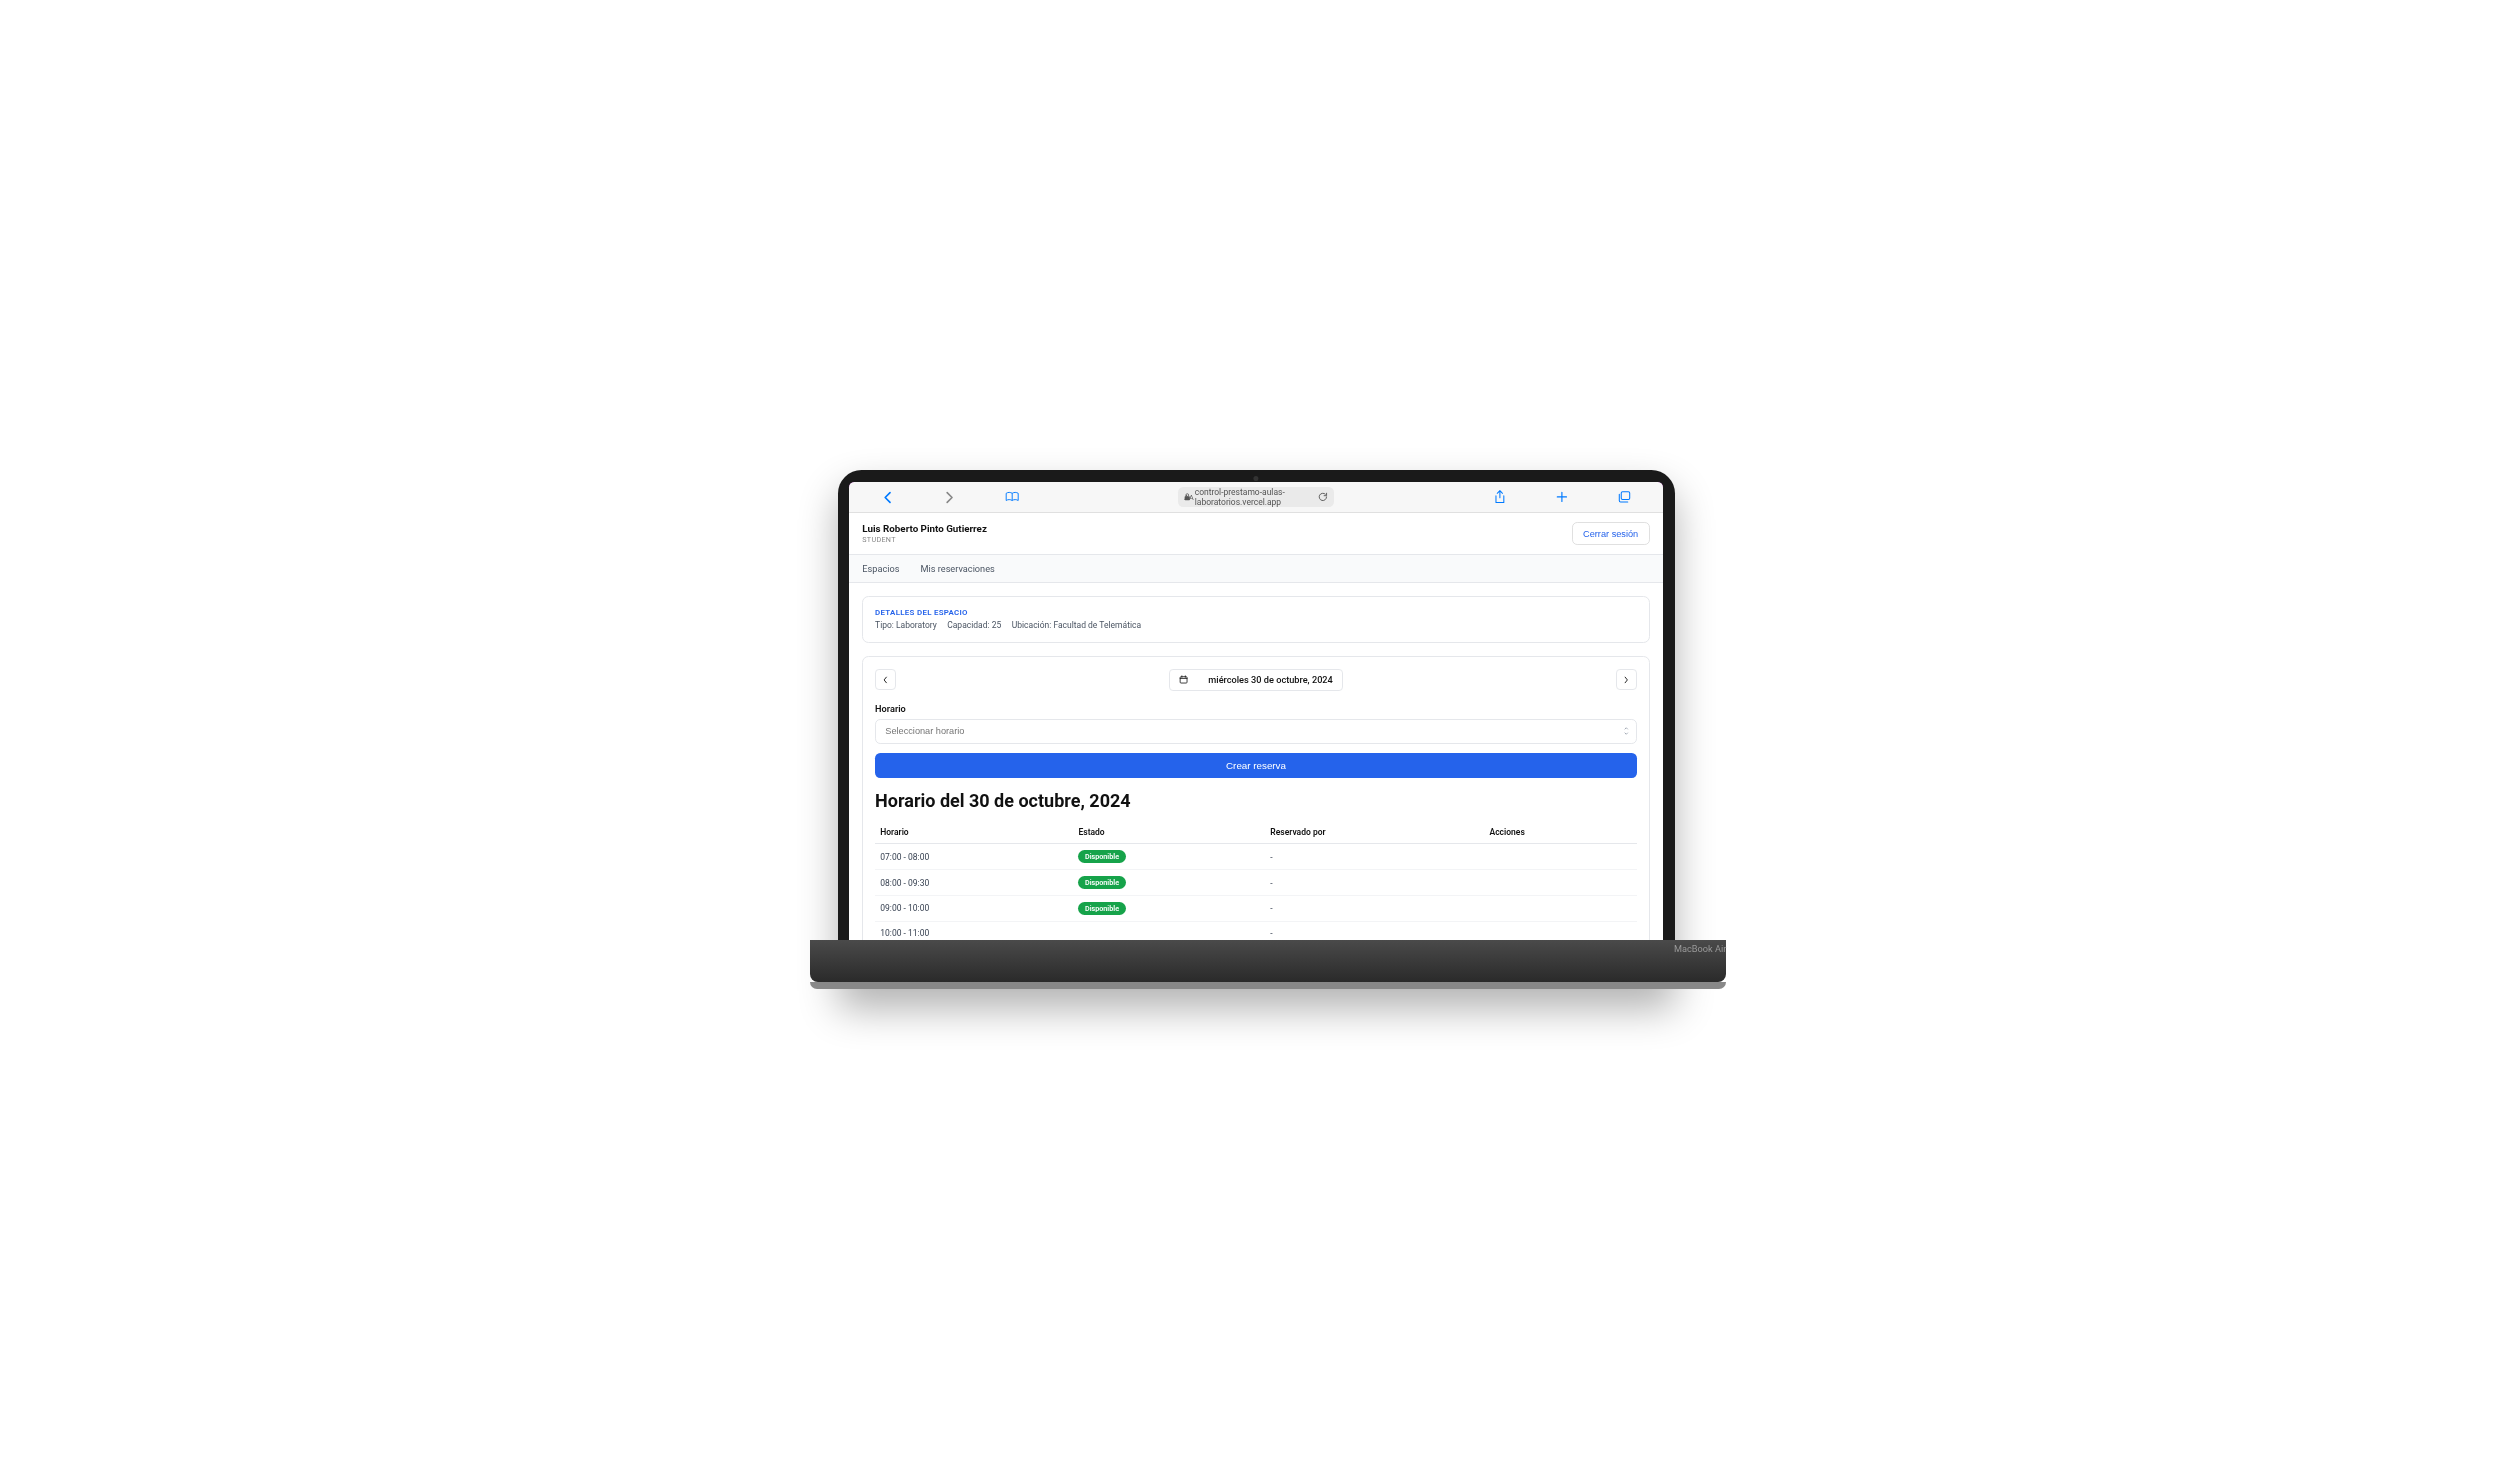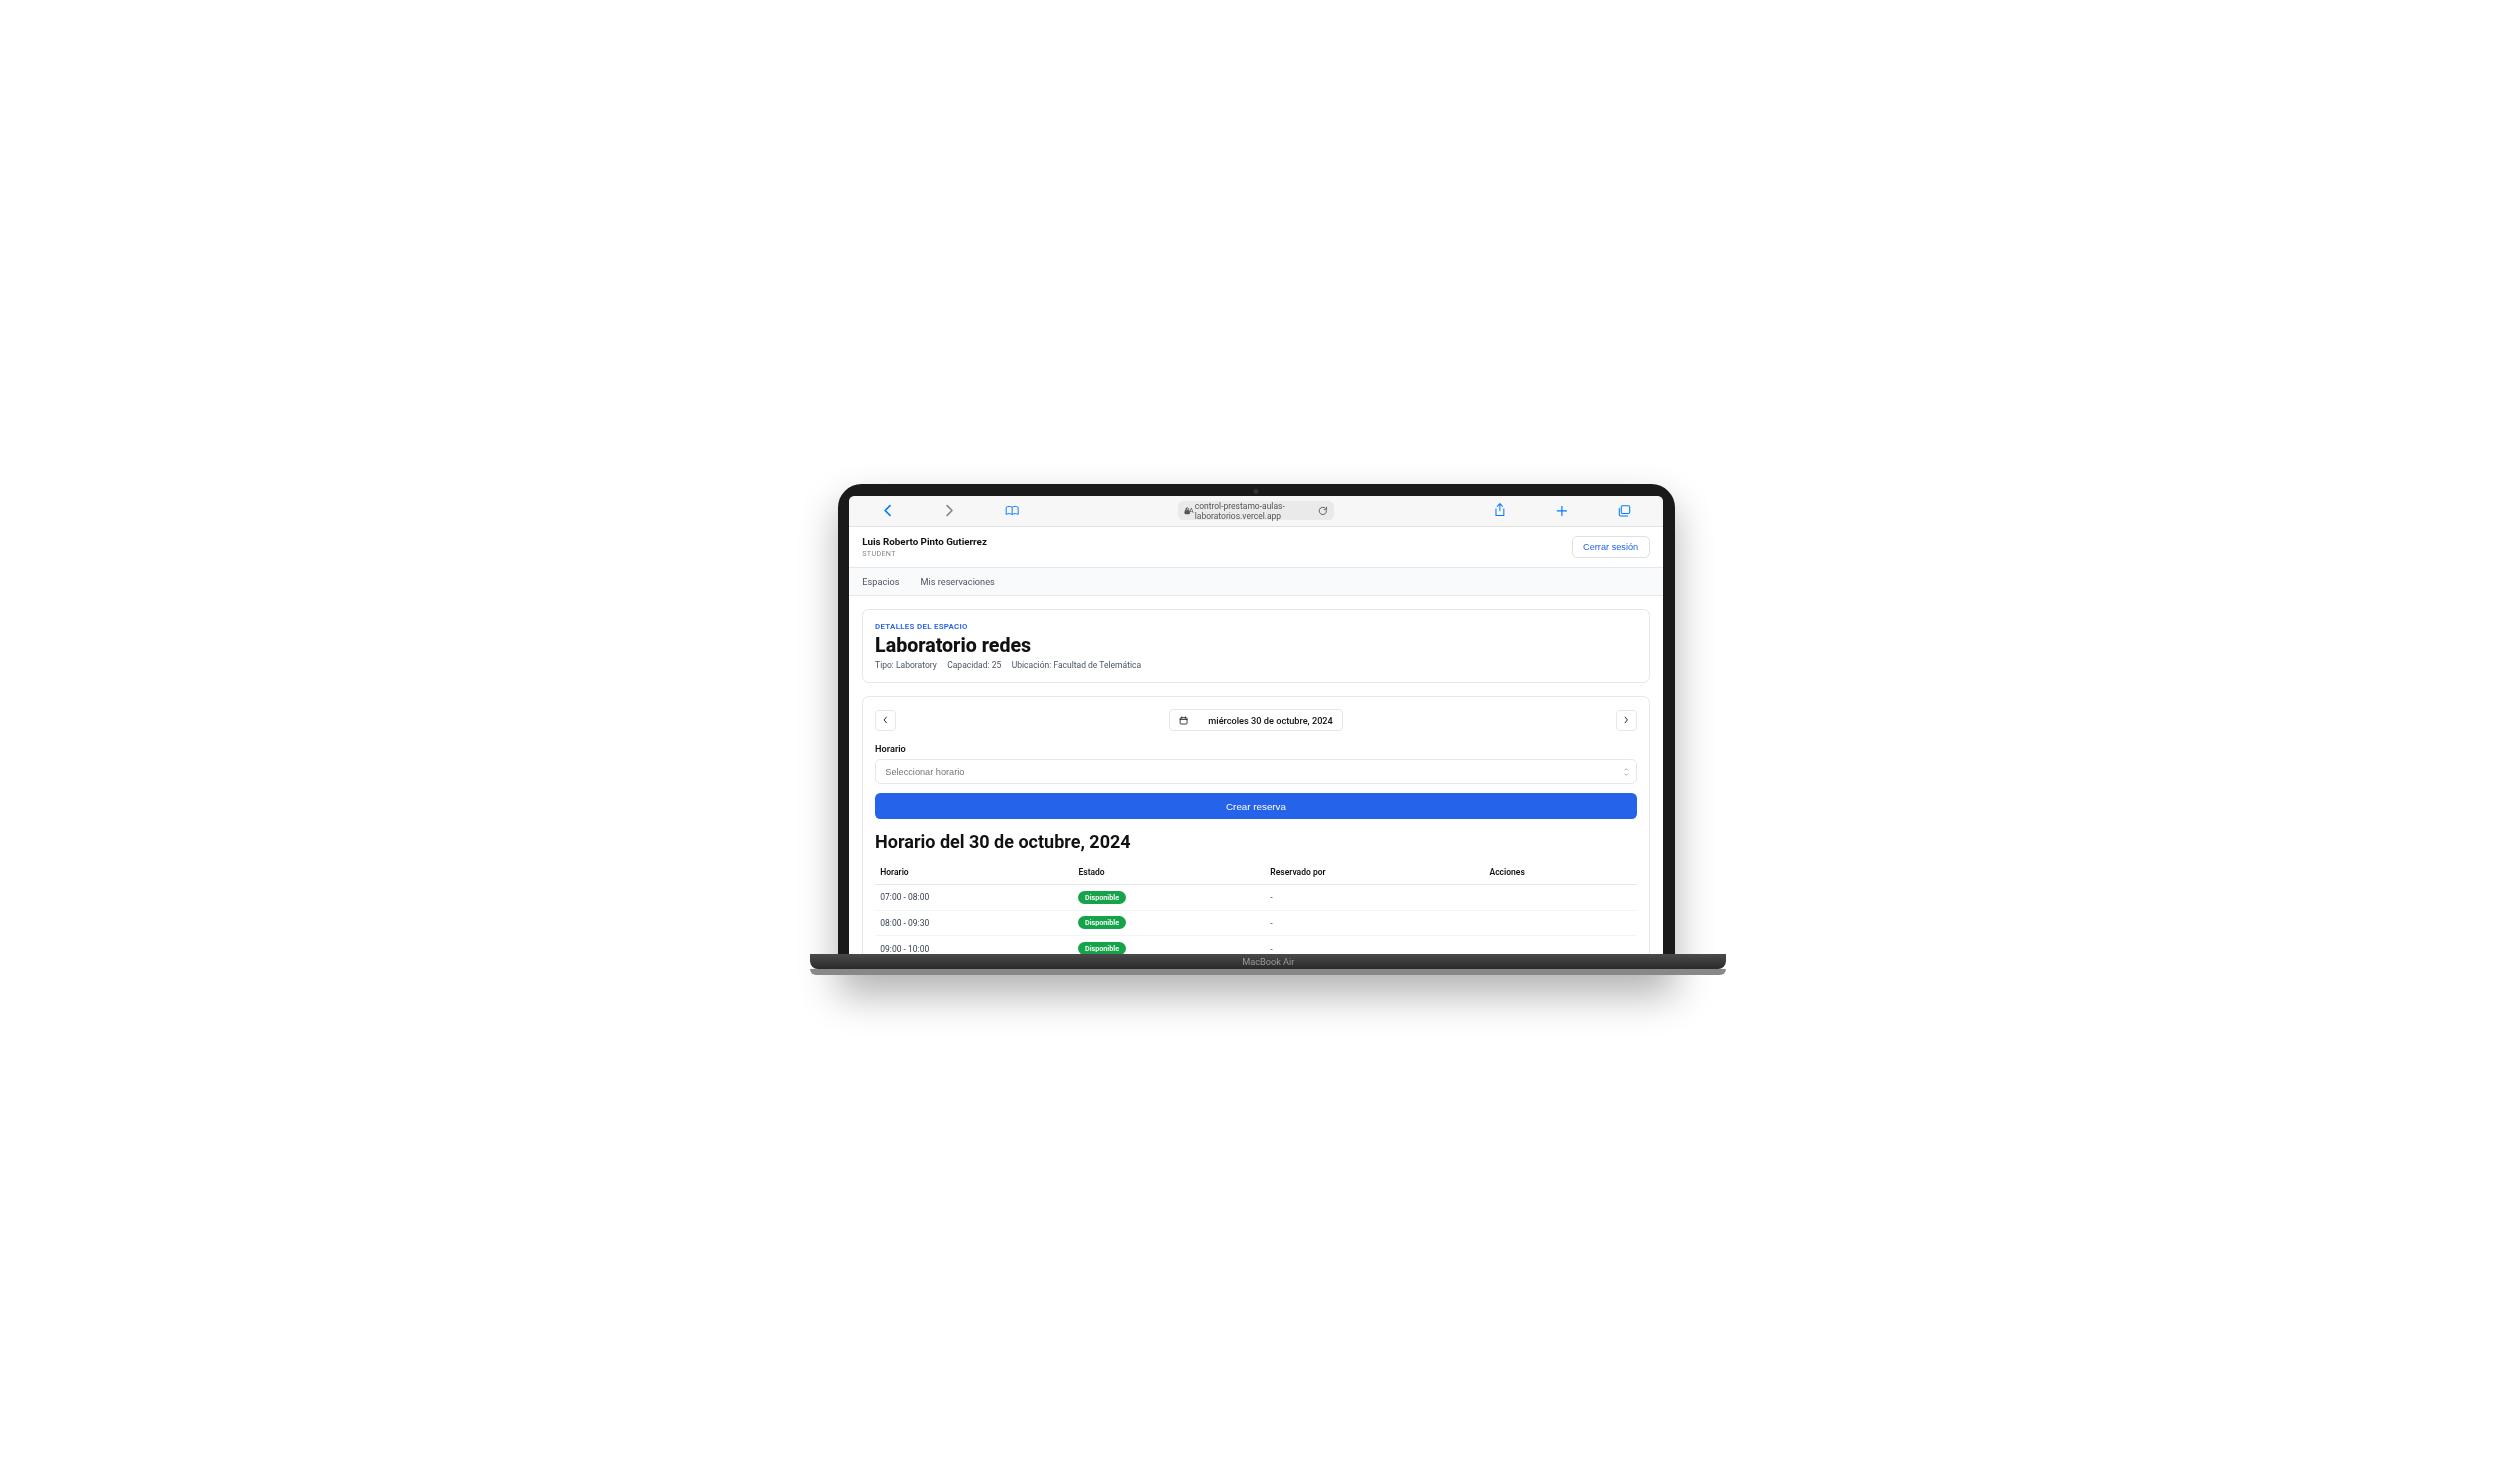--- a/index.html
+++ b/index.html
@@ -32,26 +32,26 @@
     }
     .screen {
       background: #a21caf;
       border-radius: 5.2px 5.2px 0 0;
       overflow: hidden;
       height: 458px;
     }
     .laptop-base {
       width: 916px;
       margin-left: -39px;
-      height: 15px;
+      height: 42px;
       background: linear-gradient(180deg, #4a4a4a 0%, #2a2a2a 100%);
       border-radius: 0 0 7.9px 7.9px;
       position: relative;
       display: flex;
-      justify-content: center;
+      justify-content: flex-end;
       align-items: flex-start;
     }
     .laptop-base-label {
       color: #999;
       font-size: 9.2px;
       padding-top: 2.6px;
     }
     .laptop-bottom {
       width: 916px;
       margin-left: -39px;
@@ -322,21 +322,20 @@
       </div>
 
       <div class="nav-tabs">
         <div class="nav-tab">Espacios</div>
         <div class="nav-tab">Mis reservaciones</div>
       </div>
 
       <div class="content">
         <div class="details-card">
           <div class="eyebrow">DETALLES DEL ESPACIO</div>
-          <div class="space-title">Laboratorio redes</div>
           <div class="space-meta">
             <span><span>Tipo:</span> <span>Laboratory</span></span>
             <span><span>Capacidad:</span> <span>25</span></span>
             <span><span>Ubicación:</span> <span>Facultad de Telemática</span></span>
           </div>
         </div>
 
         <div class="booking-card">
           <div class="date-row">
             <div class="nav-arrow">

